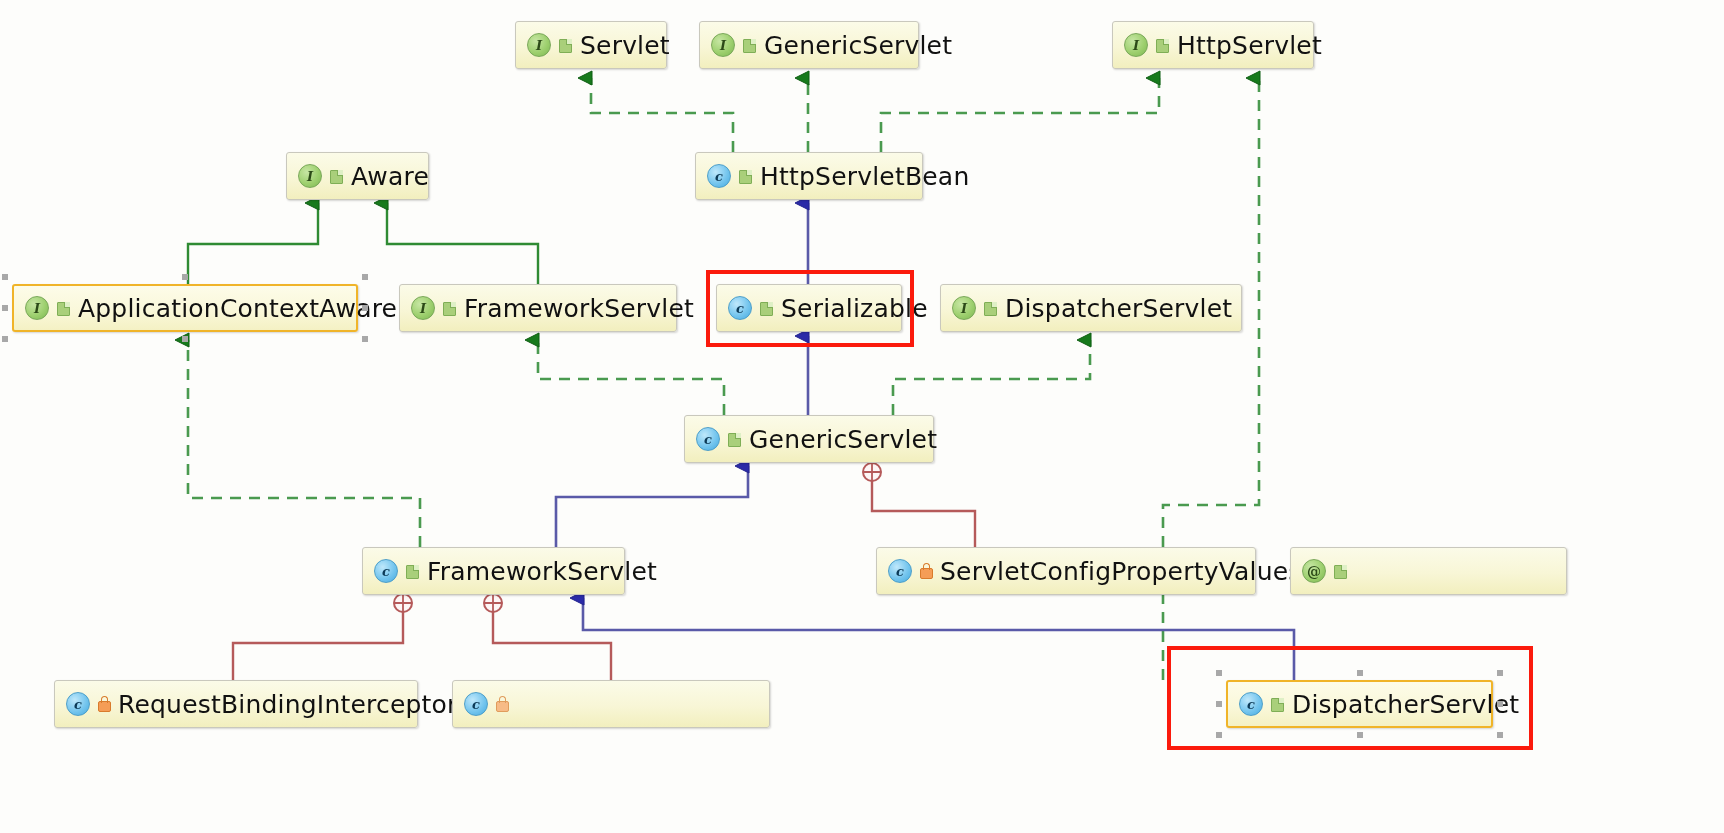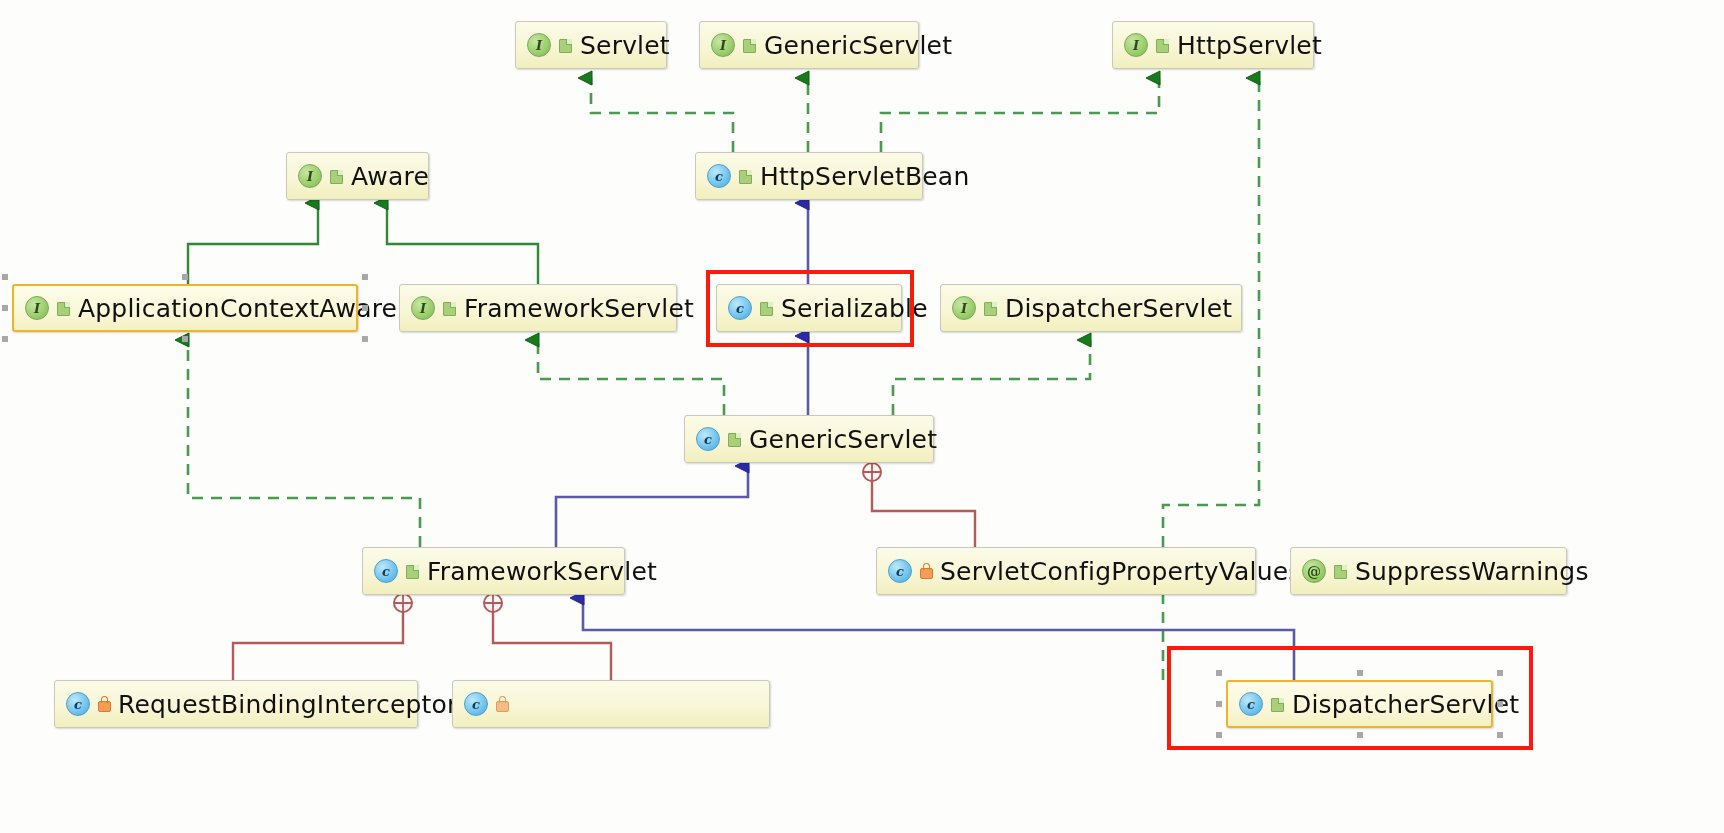--- a/index.html
+++ b/index.html
@@ -308,21 +308,20 @@
         <span class="icn ic-lock">
           <i></i>
         </span>
         <span class="label">ServletConfigPropertyValues</span>
       </div>
       <div class="node" style="left: 1290px; top: 547px; width: 277px; height: 48px;">
         <span class="icn ic-main ic-anno">@</span>
         <span class="icn ic-sub">
           <i></i>
         </span>
-        <span class="label">SuppressWarnings</span>
       </div>
       <div class="node" style="left: 54px; top: 680px; width: 364px; height: 48px;">
         <span class="icn ic-main ic-class">c</span>
         <span class="icn ic-lock">
           <i></i>
         </span>
         <span class="label">RequestBindingInterceptor</span>
       </div>
       <div class="node" style="left: 452px; top: 680px; width: 318px; height: 48px;">
         <span class="icn ic-main ic-class">c</span>

